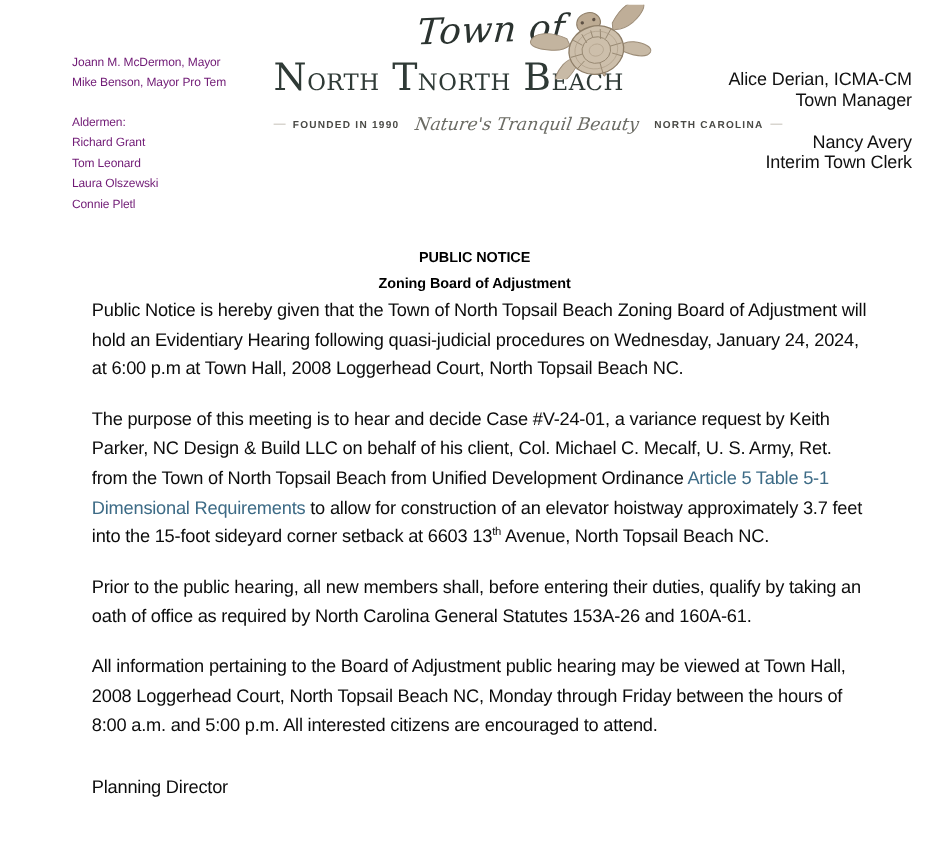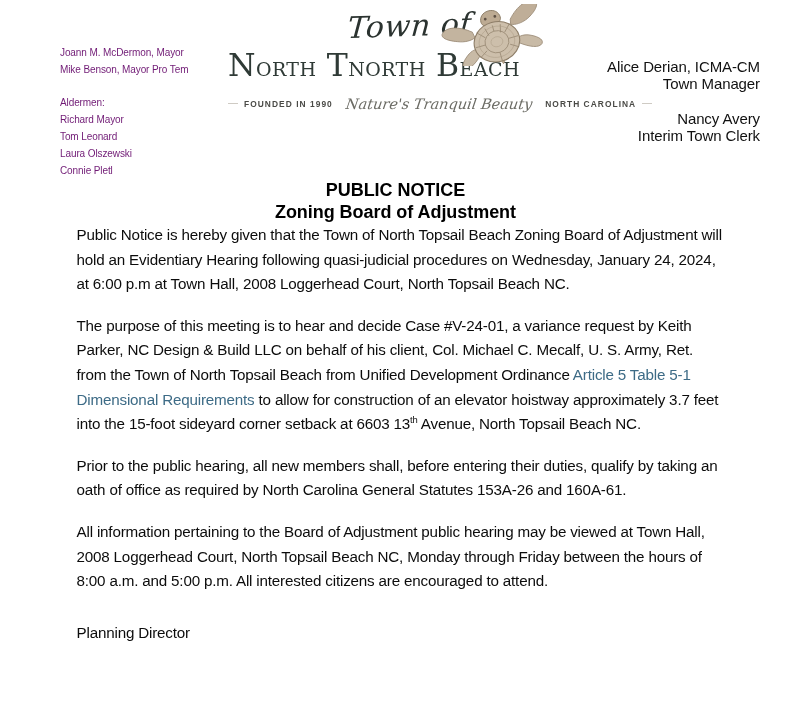--- a/index.html
+++ b/index.html
@@ -121,24 +121,25 @@
     font-size: 14.5px;
     color: #6b6b64;
     white-space: nowrap;
     padding: 0 7px;
     transform: skewX(-8deg);
   }
 
   
   .notice-title {
     text-align: center;
-    font-size: 18px;
+    font-size: 12px;
     font-weight: bold;
     line-height: 21.5px;
     color: #000;
+    margin-top: 24px;
     letter-spacing: -0.05px;
   }
 
   
   .body-copy {
     margin: 0 auto;
     padding: 0 30px 0 41px;
     width: 720px;
     box-sizing: border-box;
     font-size: 15.2px;
@@ -165,21 +166,21 @@
 </head>
 <body>
 
 <div class="letterhead">
 
   <div class="officials-left">
     <div>Joann M. McDermon, Mayor</div>
     <div>Mike Benson, Mayor Pro Tem</div>
     <div class="group-gap"></div>
     <div>Aldermen:</div>
-    <div>Richard Mayor</div>
+    <div>Richard Grant</div>
     <div>Tom Leonard</div>
     <div>Laura Olszewski</div>
     <div>Connie Pletl</div>
   </div>
 
   <div class="logo-block">
     <div class="logo-script-row">
       <div class="logo-script">Town of</div>
       <div class="turtle-wrap">
         <svg viewBox="0 0 110 62" width="110" height="62" aria-hidden="true">

